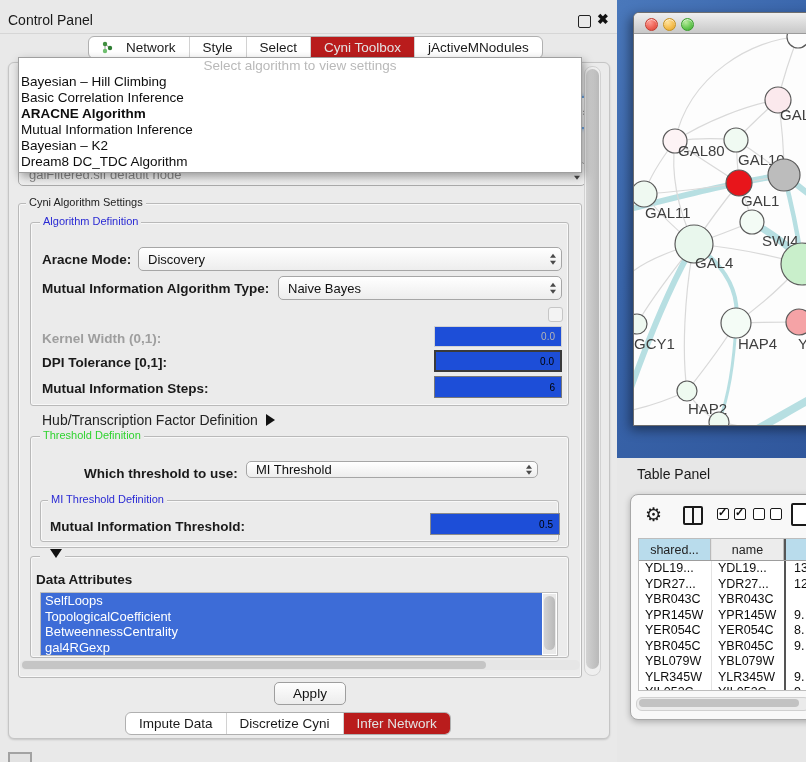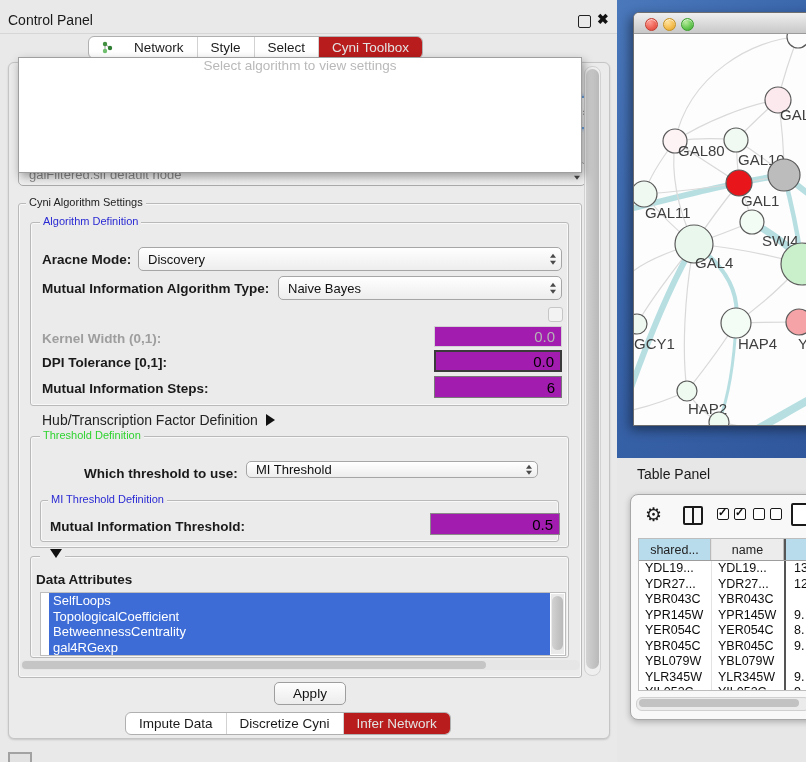--- a/index.html
+++ b/index.html
@@ -7,21 +7,21 @@
   #stage{position:relative;width:806px;height:762px;overflow:hidden;background:#e9e9e9;}
   .abs{position:absolute;}
 
   
   #titlebar{left:0;top:8px;width:617px;height:25px;border-bottom:1px solid #d6d6d6;}
   #titlebar .title{left:8px;top:4px;font-size:14px;color:#1a1a1a;}
   #float-btn{left:578px;top:15px;width:11px;height:11px;border:1.5px solid #222;border-radius:2px;background:transparent;}
   #close-btn{left:597px;top:11px;font-size:14px;font-weight:bold;color:#111;}
 
   .segbar{display:flex;background:#fff;border:1px solid #b0b0b0;border-radius:6px;overflow:hidden;height:23px;box-sizing:border-box;}
-  .seg{display:flex;align-items:center;gap:21px;padding:0 13px;font-size:13.5px;color:#1a1a1a;border-left:1px solid #d2d2d2;cursor:default;}
+  .seg{display:flex;align-items:center;gap:13px;padding:0 13px;font-size:13.5px;color:#1a1a1a;border-left:1px solid #d2d2d2;cursor:default;}
   .seg:first-child{border-left:none;}
   .seg.sel{background:#b91c1c;color:#e3e3e3;}
   #tabbar{left:88px;top:36px;}
   #bottomtabs{left:125px;top:712px;}
 
   #contentpanel{left:8px;top:62px;width:600px;height:675px;background:#ebebeb;border:1px solid #c5c5c5;border-radius:6px;box-shadow:0 1px 2px rgba(0,0,0,.15);}
 
   
   #frag-border-right{left:596px;top:68px;width:0;height:124px;border-left:1px solid #c9c9c9;}
   #frag-combo-blue{left:556px;top:96px;width:36px;height:29px;border-radius:7px;border:2px solid #6fa7e4;box-shadow:0 0 4px #86b6ec;background:linear-gradient(#fbfbfb,#ececec);}
@@ -48,33 +48,33 @@
   .lbl{position:absolute;font-size:13.5px;font-weight:bold;color:#1a1a1a;white-space:nowrap;text-align:center;}
   .lbl.dis{color:#9e9e9e;}
   .plain{font-weight:normal;color:#222;}
 
   .combo{position:absolute;background:linear-gradient(#ffffff,#ededed);border:1px solid #a6a6a6;border-radius:5px;font-size:13px;color:#111;display:flex;align-items:center;padding:0 22px 0 9px;box-sizing:border-box;}
   .spin{position:absolute;right:5px;top:50%;transform:translateY(-50%);display:flex;flex-direction:column;align-items:center;}
   .spin b{display:block;width:0;height:0;border-left:3.5px solid transparent;border-right:3.5px solid transparent;}
   .spin b.up{border-bottom:4.5px solid #4a4a4a;margin-bottom:2.5px;}
   .spin b.dn{border-top:4.5px solid #4a4a4a;}
 
-  .numfield{position:absolute;box-sizing:border-box;background:#a21caf;font-size:15px;text-align:right;padding:0 6px;font-family:"Liberation Sans",sans-serif;}
+  .numfield{position:absolute;box-sizing:border-box;background:#1d4ed8;font-size:10px;text-align:right;padding:0 6px;font-family:"Liberation Sans",sans-serif;}
   #in-kernel{border:1px solid #d2d2d2;color:#b5b5b5;}
   #in-dpi{border:2px solid #3a3a3a;color:#000;}
   #in-steps{border:1.5px solid #787878;color:#000;}
   #in-mithresh{border:1.5px solid #8a8a8a;color:#000;}
 
   .checkbox{position:absolute;width:13px;height:13px;border:1px solid #c6c6c6;border-radius:3px;background:#f3f3f3;}
 
   .arrow-right{display:inline-block;width:0;height:0;border-top:6px solid transparent;border-bottom:6px solid transparent;border-left:9px solid #111;margin-left:8px;vertical-align:-1px;}
   .arrow-down{display:inline-block;width:0;height:0;border-left:6.5px solid transparent;border-right:6.5px solid transparent;border-top:9px solid #111;margin-left:7px;vertical-align:1px;}
 
   
-  #attr-list{left:40px;top:592px;width:516px;height:62px;background:#fff;border:1px solid #bdbdbd;overflow:hidden;padding-left:8px;}
+  #attr-list{left:40px;top:592px;width:516px;height:62px;background:#fff;border:1px solid #bdbdbd;overflow:hidden;}
   .attr-item{height:15.5px;line-height:15.5px;font-size:13px;color:#fff;background:#3d6cd7;padding-left:4px;margin-right:15px;}
   #attr-vscroll{position:absolute;right:1px;top:1px;width:13px;height:60px;background:#e9e9e9;}
   #attr-vscroll .vthumb{top:2px;height:54px;}
 
   #apply-btn{left:274px;top:682px;width:70px;height:21px;border:1px solid #9e9e9e;border-radius:5px;background:linear-gradient(#fefefe,#ececec);font-size:13.5px;color:#111;display:flex;align-items:center;justify-content:center;}
 
   #mini-icon{left:8px;top:752px;width:20px;height:14px;border:2px solid #a2a2a2;background:#e2e2e2;}
 
   
   #desktop{left:617px;top:0;width:189px;height:458px;background:linear-gradient(125deg,#4a78bb 0%,#3a66ac 40%,#30579c 100%);}
@@ -133,20 +133,23 @@
       </div>
       <div class="seg">
         <span>Style</span>
       </div>
       <div class="seg">
         <span>Select</span>
       </div>
       <div class="seg sel">
         <span>Cyni Toolbox</span>
       </div>
+      <div class="seg">
+        <span>jActiveMNodules</span>
+      </div>
     </div>
 
   <div class="abs" id="contentpanel"></div>
 
   <div class="abs" id="frag-border-right"></div>
   <div class="abs" id="frag-combo-blue">
     <span class="spin">
         <b class="up"></b>
         <b class="dn"></b>
       </span>
@@ -154,20 +157,28 @@
   <div class="abs" id="frag-netcombo">
     <span>galFiltered.sif default node</span>
     <span class="spin">
         <b class="up"></b>
         <b class="dn"></b>
       </span>
   </div>
 
   <div class="abs" id="popup">
     <div class="hdr">Select algorithm to view settings</div>
+    <div id="popup-items">
+        <div class="item">Bayesian – Hill Climbing</div>
+        <div class="item">Basic Correlation Inference</div>
+        <div class="item hl">ARACNE Algorithm</div>
+        <div class="item">Mutual Information Inference</div>
+        <div class="item">Bayesian – K2</div>
+        <div class="item">Dream8 DC_TDC Algorithm</div>
+      </div>
   </div>
 
   <div class="abs vtrack" id="vscroll-main">
     <div class="vthumb" style="top:2px;height:600px;"></div>
   </div>
 
   <div class="abs group" style="left:18px;top:203px;width:562px;height:473px;"></div>
   <span class="gtitle dark abs" style="left:26px;top:196px;">Cyni Algorithm Settings</span>
 
   <div class="abs group" style="left:30px;top:222px;width:537px;height:182px;"></div>

